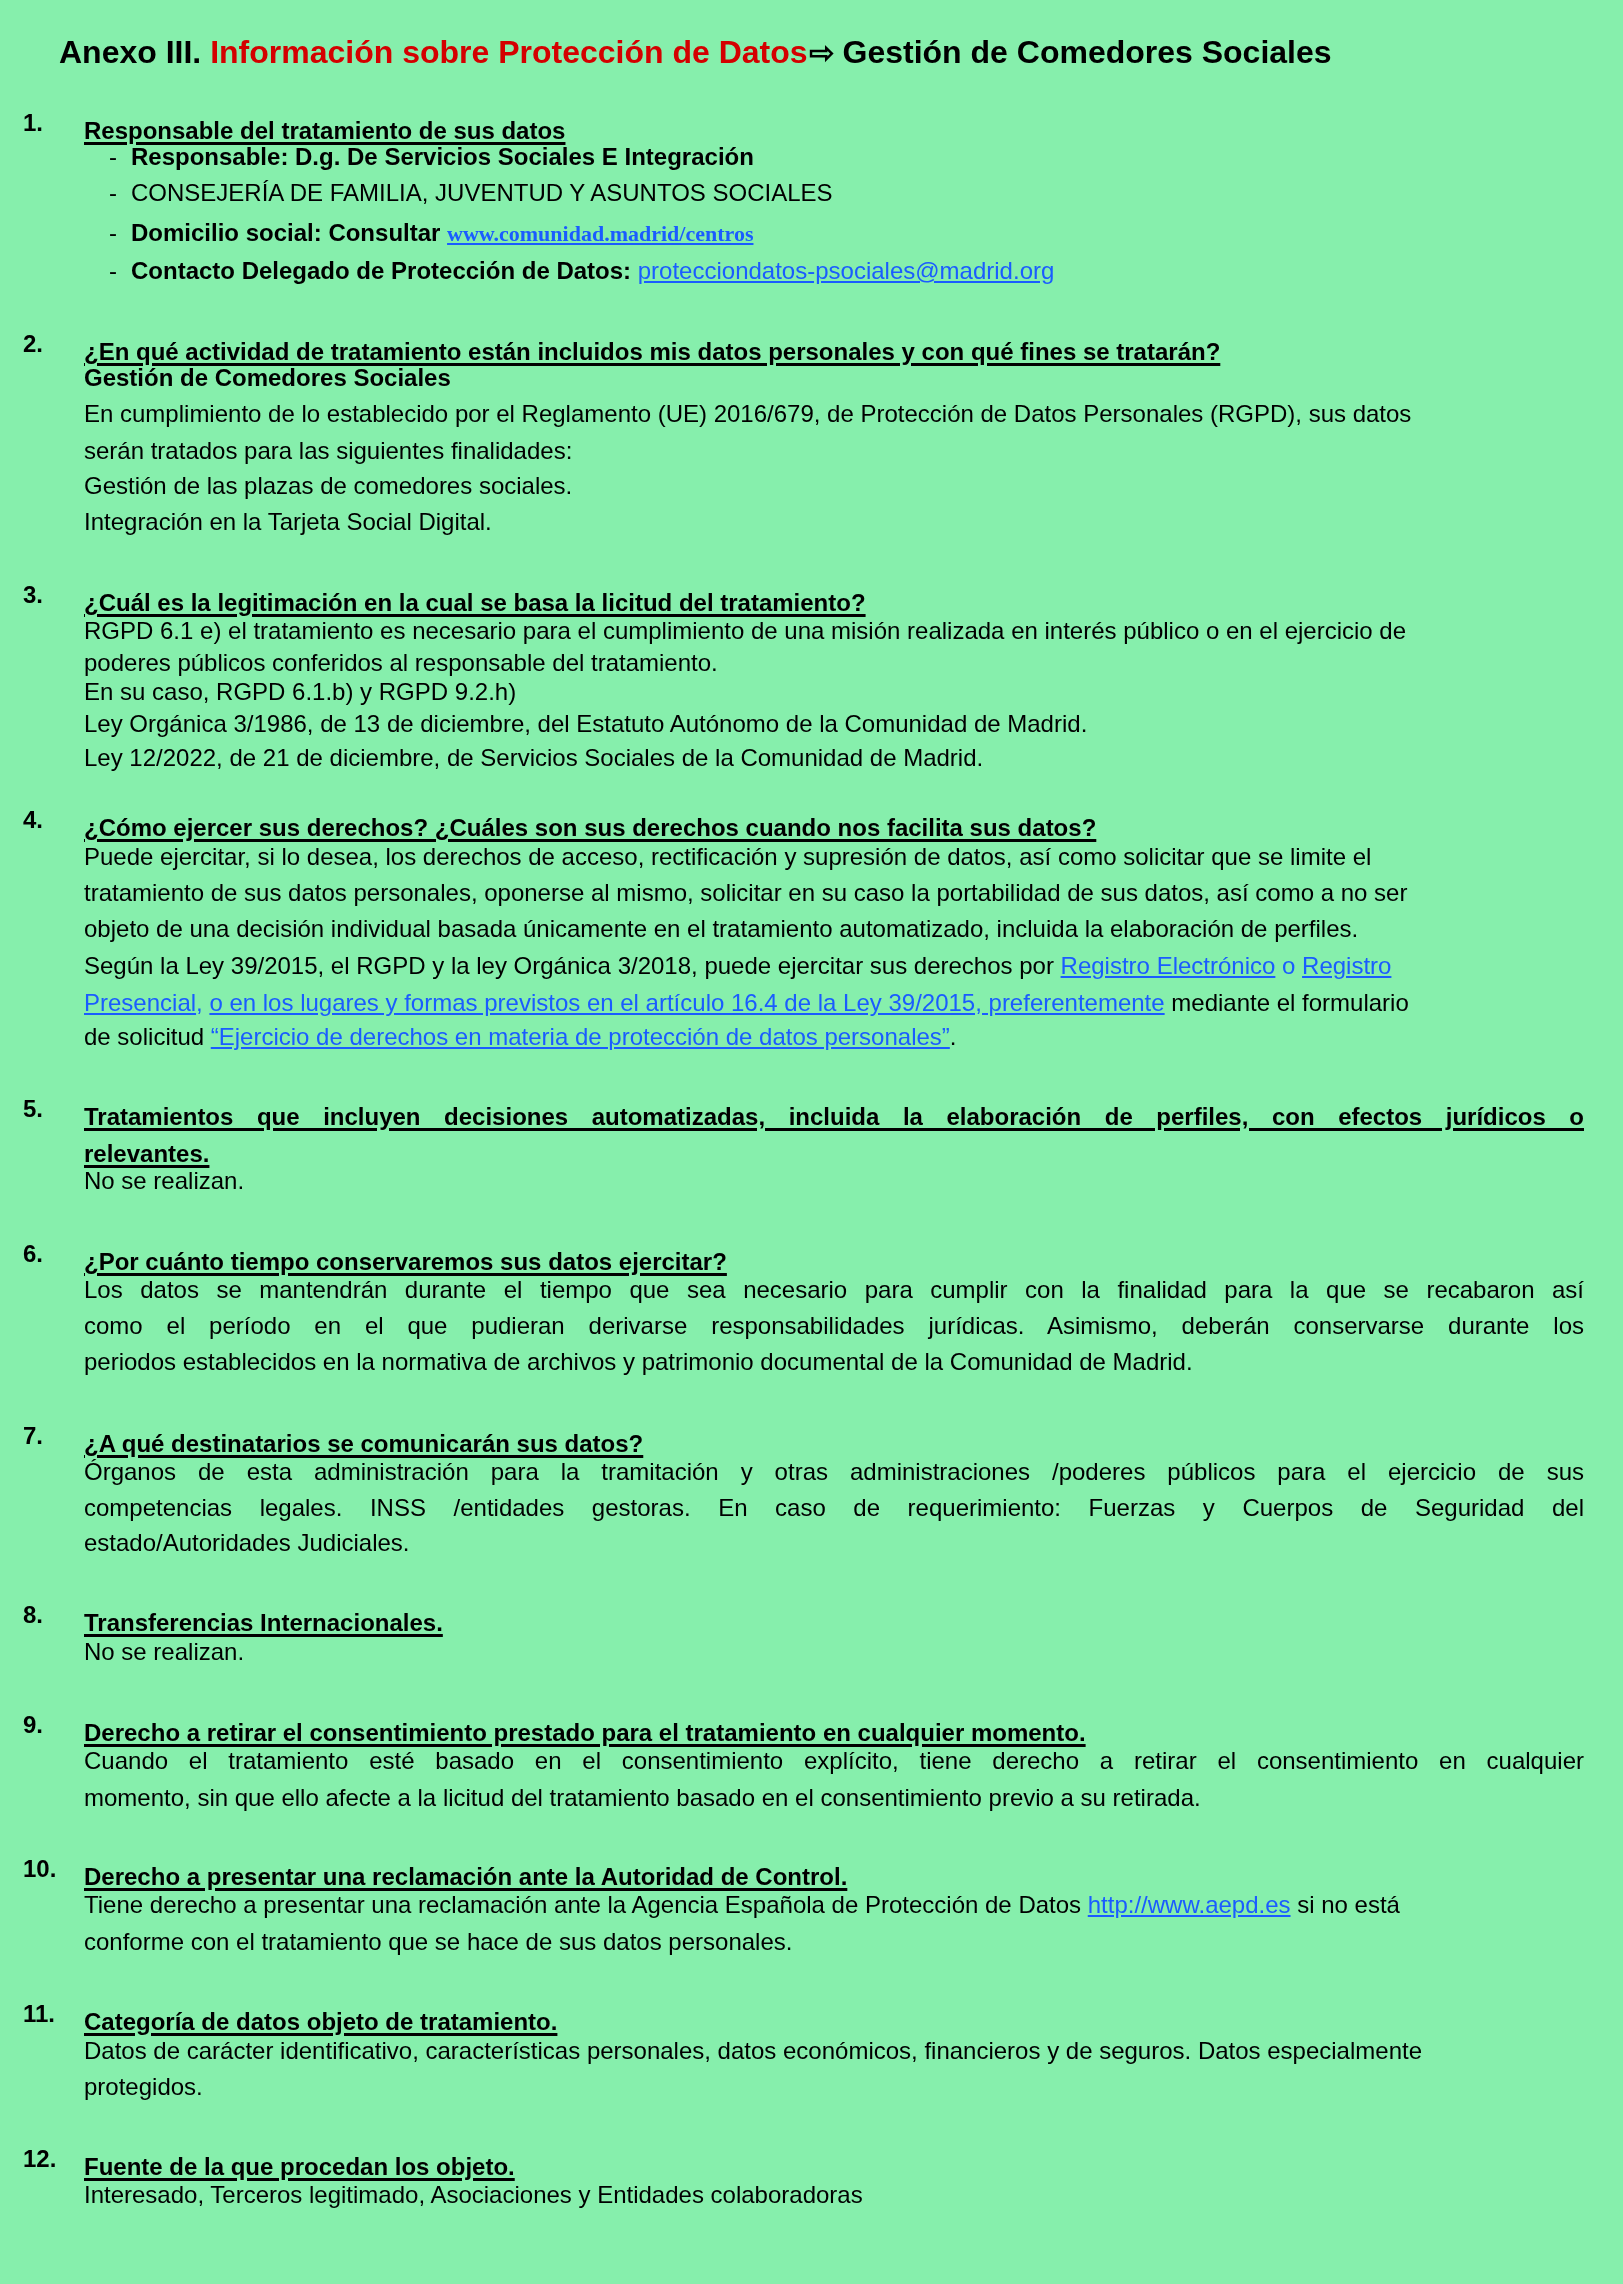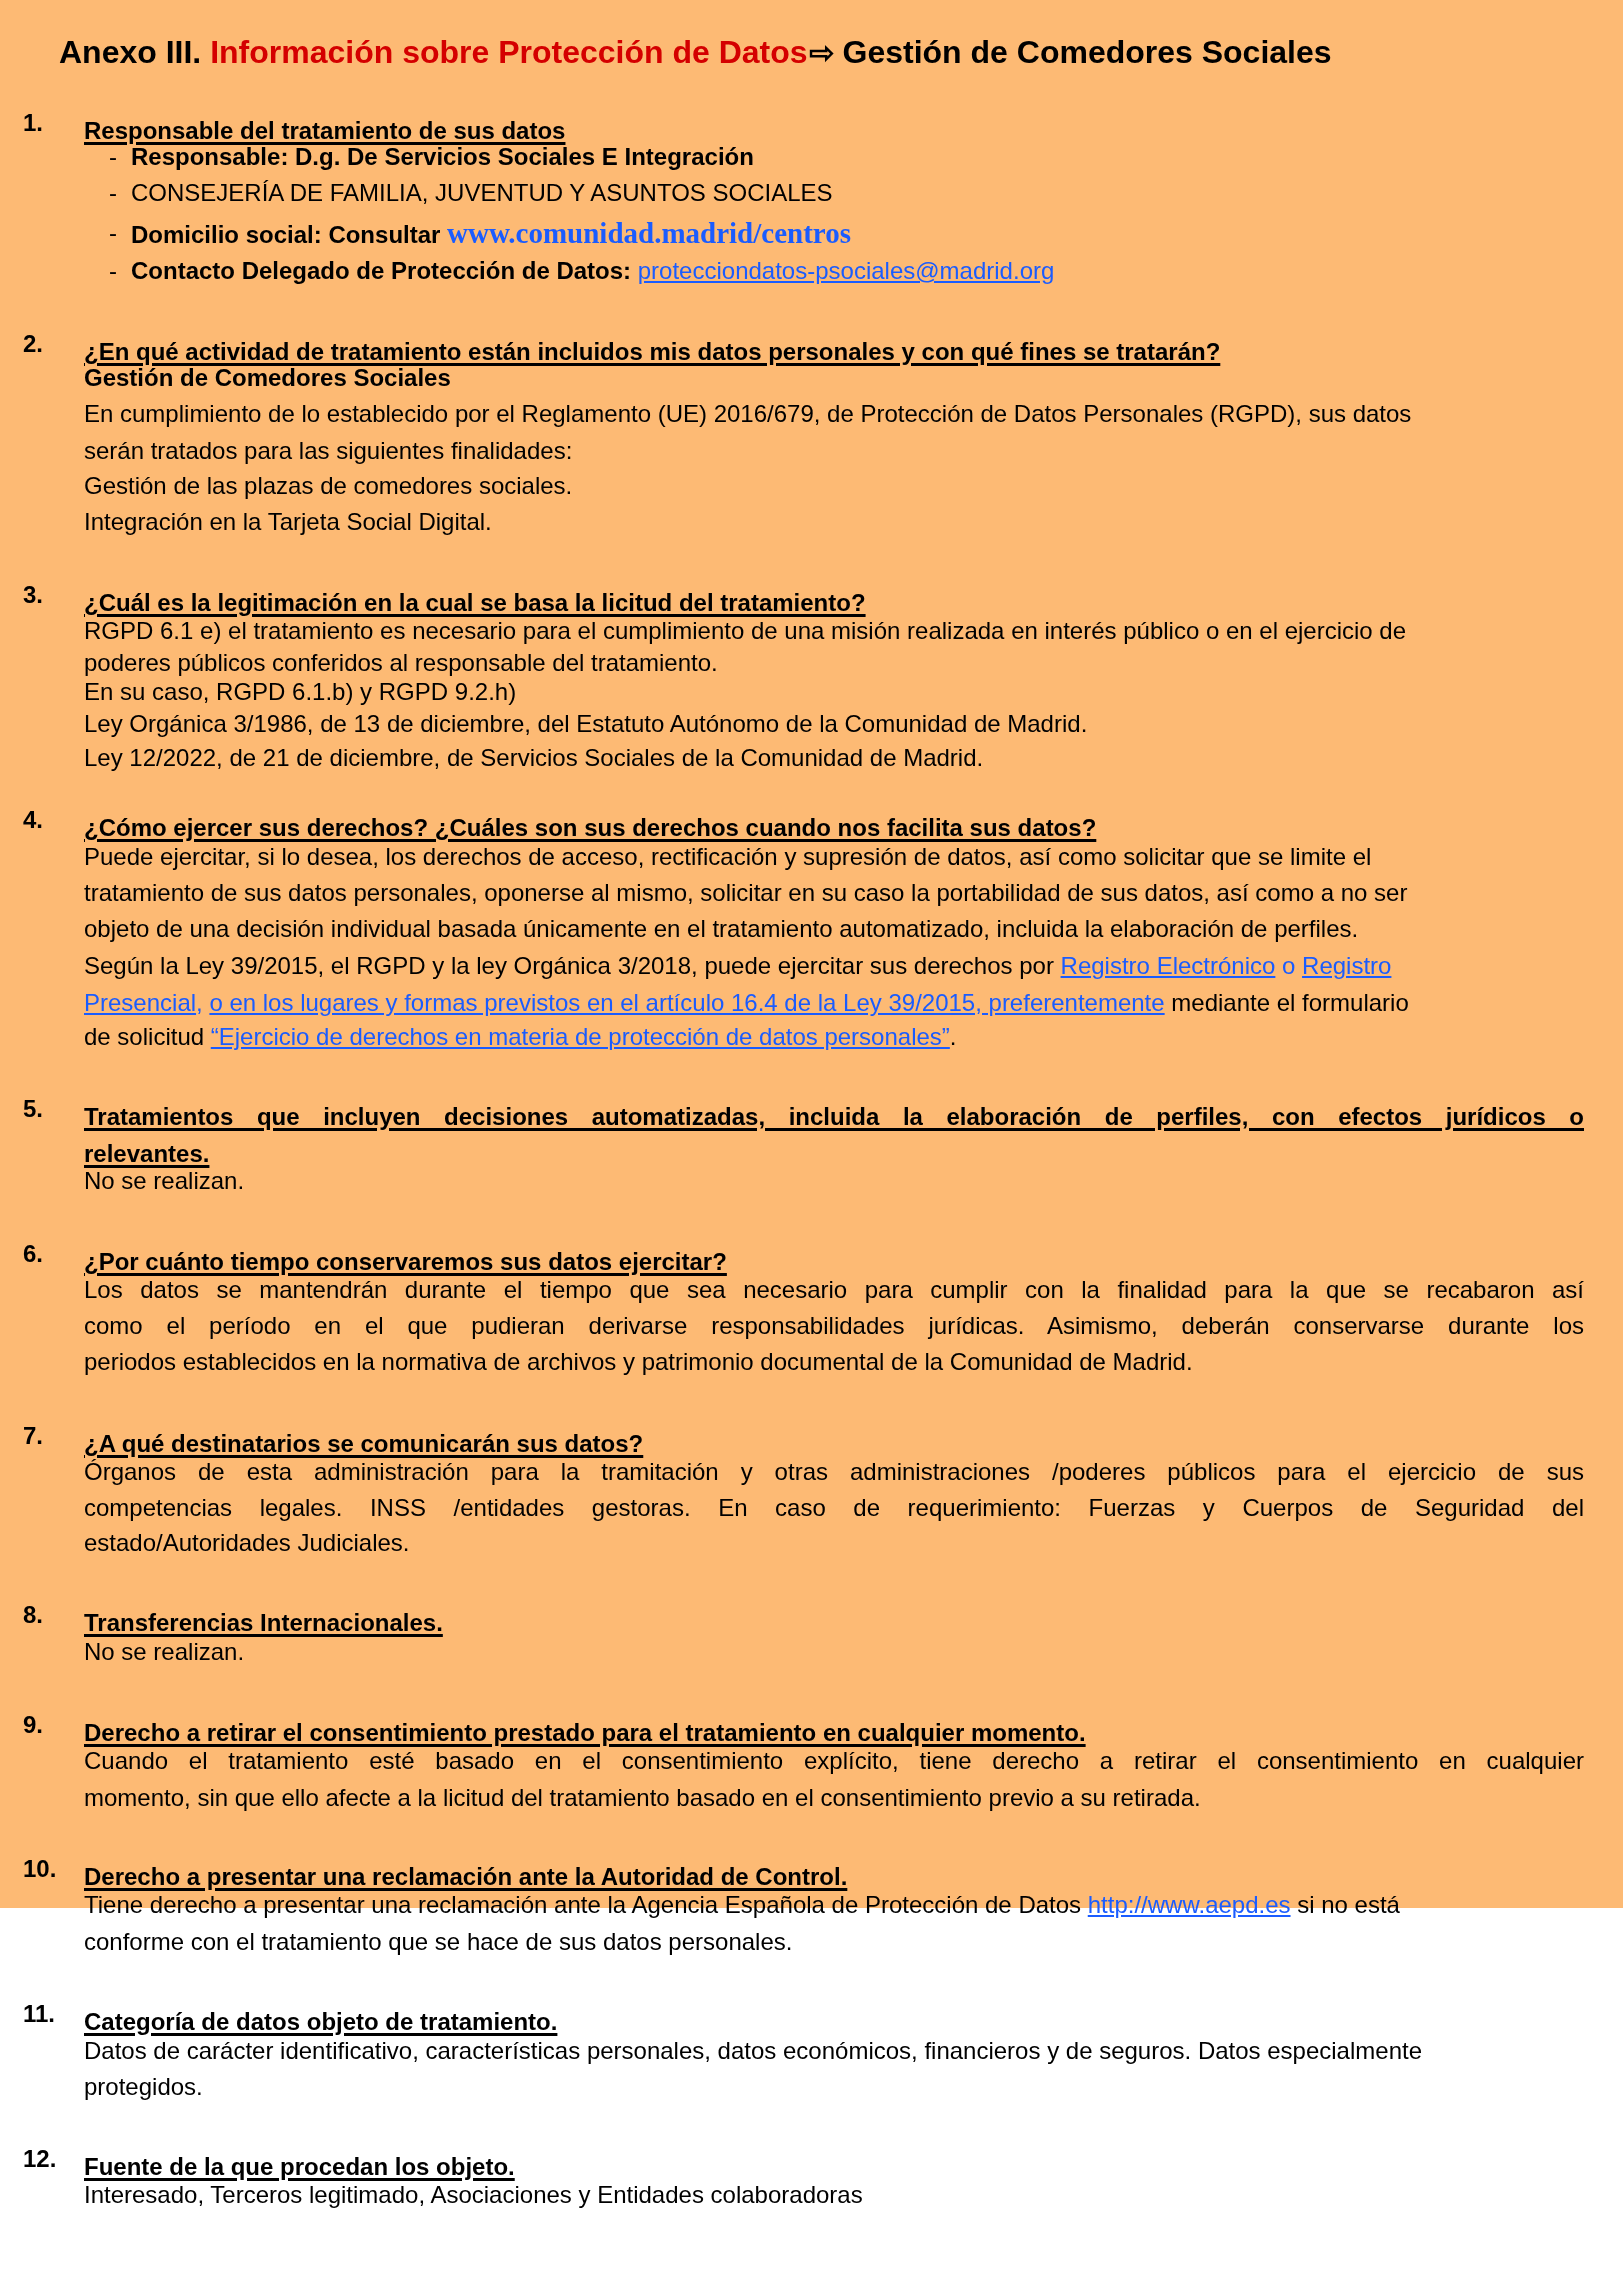--- a/index.html
+++ b/index.html
@@ -1,33 +1,33 @@
 <!DOCTYPE html>
 <html style="font-size:13px"><head>
 <meta charset="utf-8">
 <style>
   html, body { margin: 0; padding: 0; background: #ffffff; }
   body { width: 1623px; height: 2284px; position: relative; overflow: hidden;
          font-family: "Liberation Sans", sans-serif; color: #000; }
-  .page { position: absolute; left: 0; top: 0; width: 1623px; height: 1908px; background: #fdba74; }
+  .page { position: absolute; left: 0; top: 0; width: 1623px; height: 2284px; background: #86efac; }
   .title { position: absolute; left: 59px; top: 33px; font-size: 32px; font-weight: bold;
            white-space: nowrap; line-height: 39px; }
   .title .red { color: #d40000; }
   .title .arrow { font-weight: bold; margin: 0 8.2px 0 1.6px; font-size: 30px; }
   .line { position: absolute; white-space: nowrap; font-size: 24px; line-height: 30px; }
   .num { position: absolute; left: 23px; font-weight: bold; font-size: 24px; line-height: 30px; }
   .hdr { left: 84px; font-weight: bold; text-decoration: underline; text-decoration-thickness: 2.5px; text-underline-offset: 3.3px; margin-top: 8px; }
   .txt { left: 84px; }
   .just { left: 84px; right: 39px; text-align: justify; text-align-last: justify; white-space: normal; }
   .bul-dash { position: absolute; left: 109px; font-size: 24px; line-height: 30px; }
   .bul { left: 131px; }
   .b { font-weight: bold; }
   a, .lnk { color: #1a5cff; text-decoration: underline; }
   .lnk-plain { color: #1a5cff; }
-  .serif-link { font-family: "Liberation Serif", serif; font-weight: bold; font-size: 29px; color: #1a5cff; }
+  .serif-link { font-family: "Liberation Serif", serif; font-weight: bold; font-size: 22px; color: #1a5cff; text-decoration: underline; }
 </style>
 </head>
 <body>
 
 <div class="page">
 
   <div class="title">
     <span>Anexo III. </span><span class="red">Información sobre Protección de Datos</span><span class="arrow">⇨</span><span>Gestión de Comedores Sociales</span>
   </div>
 

